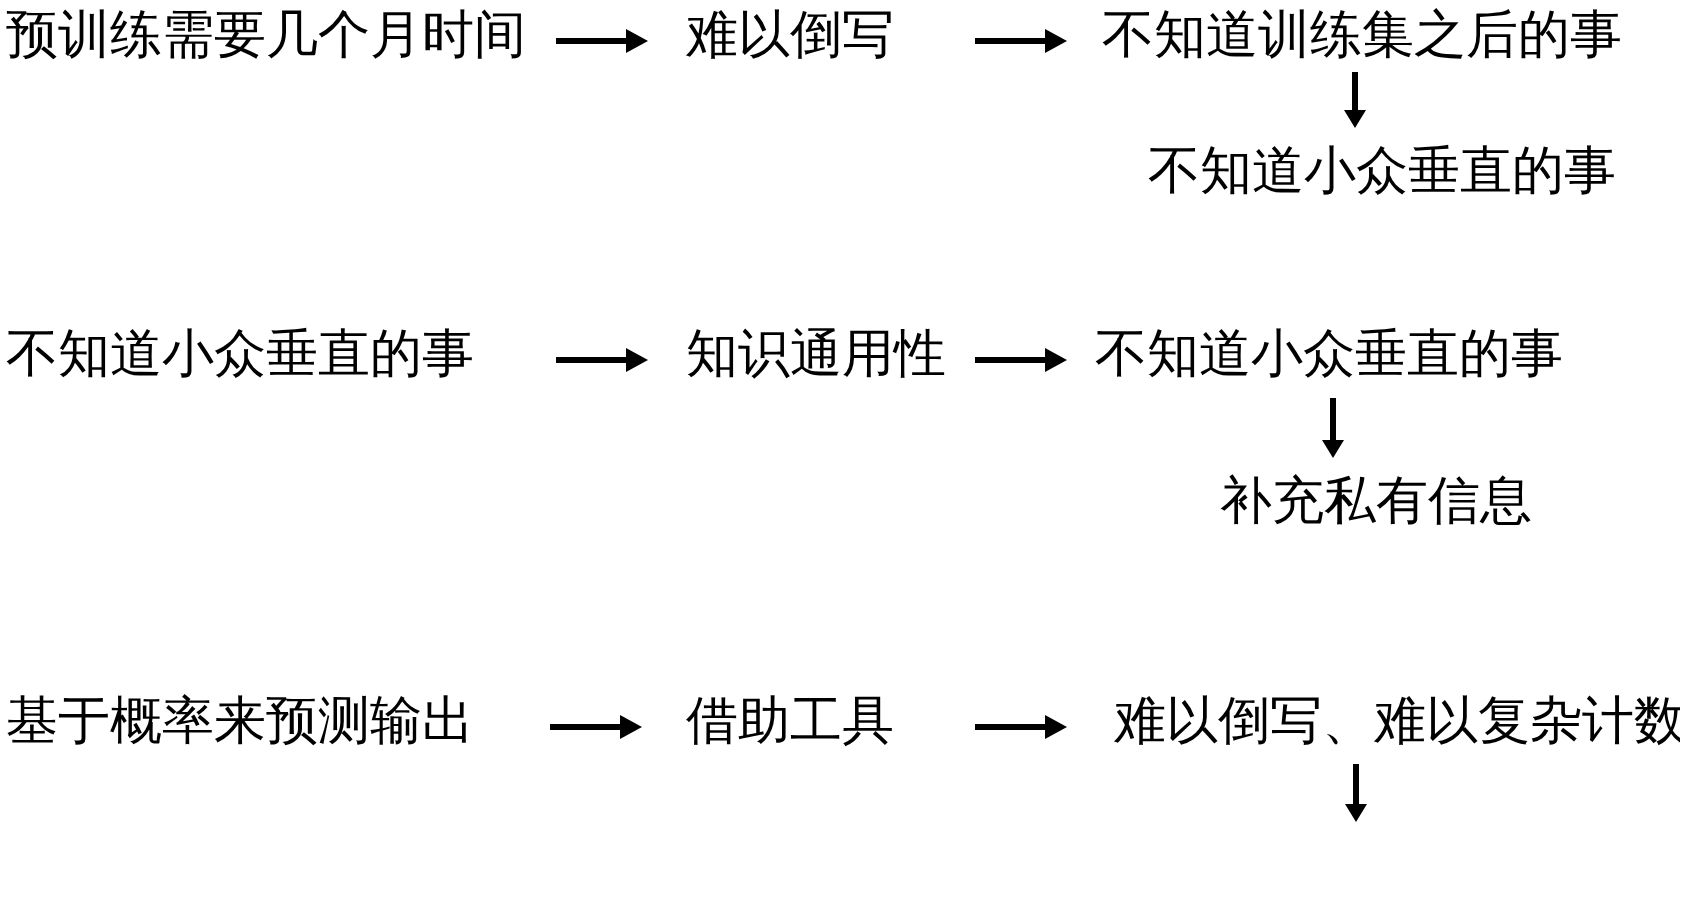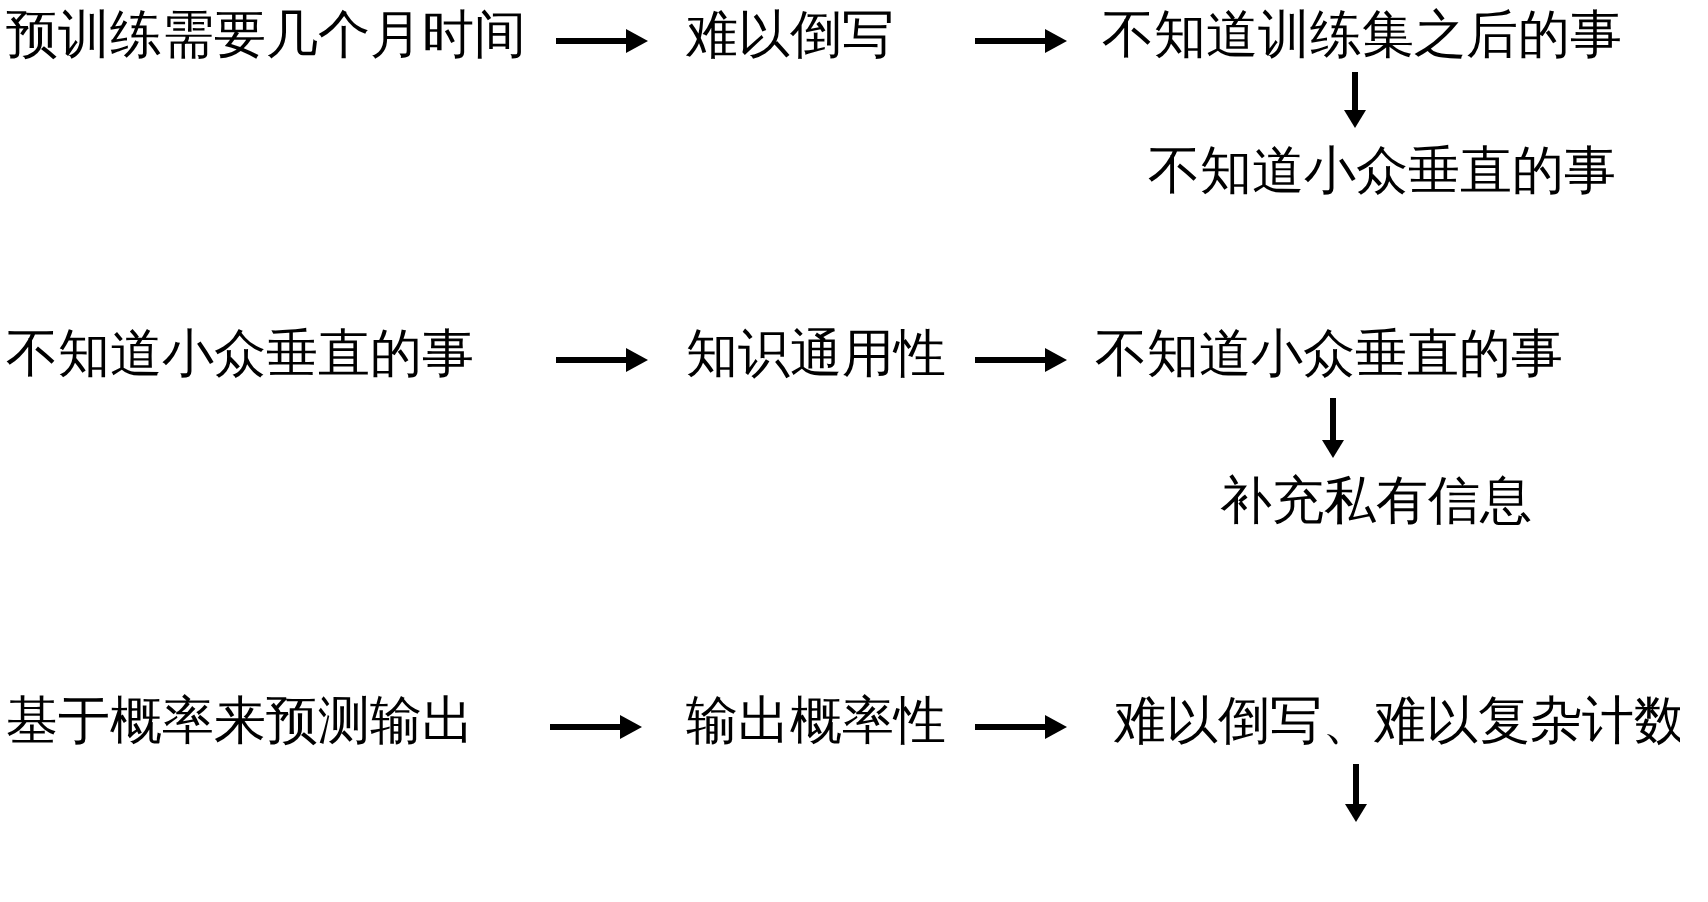--- a/index.html
+++ b/index.html
@@ -76,18 +76,18 @@
   <div class="t" style="left:6px; top:325px;">不知道小众垂直的事</div>
   <div class="ha" style="left:556px; top:357px; width:70px;"></div>
   <div class="t" style="left:686px; top:325px;">知识通用性</div>
   <div class="ha" style="left:975px; top:357px; width:70px;"></div>
   <div class="t" style="left:1095px; top:325px;">不知道小众垂直的事</div>
   <div class="va" style="left:1330px; top:398px; height:42px;"></div>
   <div class="t" style="left:6px; top:692px;">基于概率来预测输出</div>
 
   <div class="t" style="left:1220px; top:472px;">补充私有信息</div>
   <div class="ha" style="left:550px; top:724px; width:70px;"></div>
-  <div class="t" style="left:686px; top:692px;">输出概率性</div>
+  <div class="t" style="left:686px; top:692px;">借助工具</div>
   <div class="ha" style="left:975px; top:724px; width:70px;"></div>
   <div class="t" style="left:1114px; top:692px;">难以倒写、难以复杂计数</div>
   <div class="va" style="left:1353px; top:764px; height:40px;"></div>
 
 </div>
 
 </body></html>

